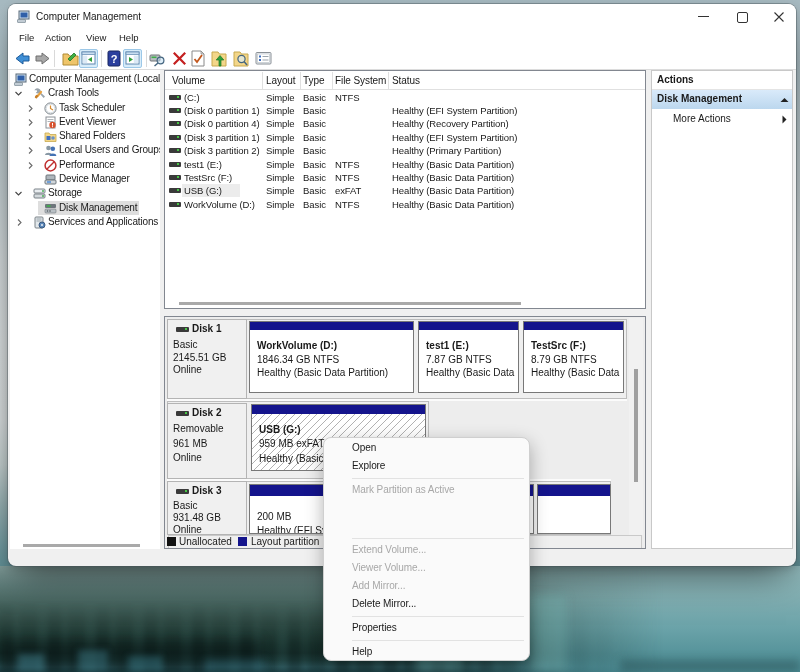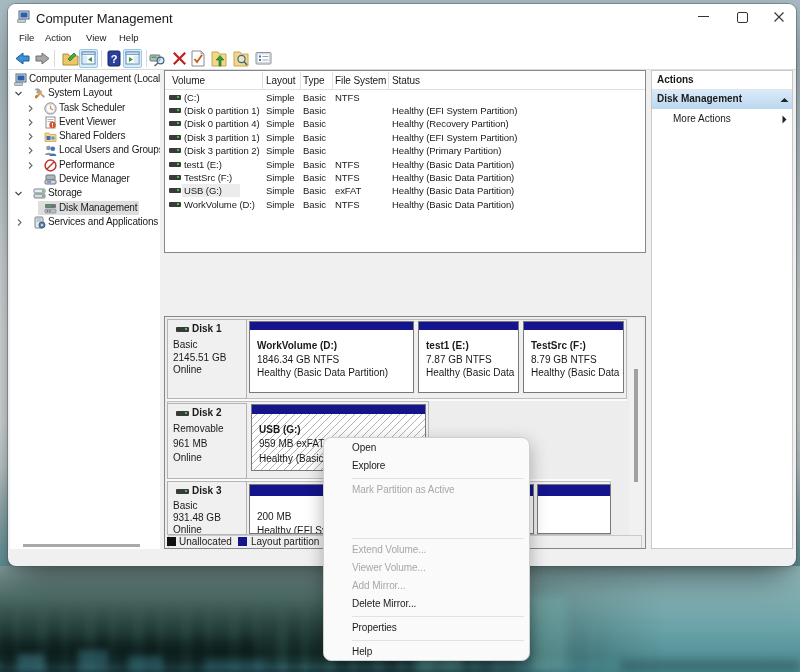--- a/index.html
+++ b/index.html
@@ -14,29 +14,29 @@
   -webkit-mask-image:linear-gradient(180deg,rgba(0,0,0,0) 0%,rgba(0,0,0,.45) 35%,#000 60%,#000 100%);
   mask-image:linear-gradient(180deg,rgba(0,0,0,0) 0%,rgba(0,0,0,.45) 35%,#000 60%,#000 100%);}
 #wallr{position:absolute;left:0;top:566px;width:800px;height:106px;
   background:linear-gradient(180deg,#8fb6b8 0%,#82afb2 28%,#6ba3a9 58%,#549299 85%,#4d8d95 100%);
   -webkit-mask-image:linear-gradient(90deg,rgba(0,0,0,0) 56%,rgba(0,0,0,.7) 71%,#000 83%);
   mask-image:linear-gradient(90deg,rgba(0,0,0,0) 56%,rgba(0,0,0,.7) 71%,#000 83%);}
 .streak{position:absolute;filter:blur(4px);}
 #win{position:absolute;left:8px;top:4px;width:788px;height:562px;border-radius:8px;
   background:#f0f0f0;box-shadow:0 0 0 1px rgba(70,80,85,.42),0 3px 8px rgba(0,0,0,.16),0 18px 34px -10px rgba(0,0,0,.5);}
 #titlebar{position:absolute;left:8px;top:4px;width:788px;height:25px;border-radius:8px 8px 0 0;background:#fff;}
-#titletxt{position:absolute;left:36px;top:11px;font-size:13px;color:#191919;}
+#titletxt{position:absolute;left:36px;top:11px;font-size:10px;color:#191919;}
 #menubar{position:absolute;left:8px;top:29px;width:788px;height:18px;background:#fff;font-size:9.5px;color:#191919;}
 .mi{position:absolute;top:3px;}
 #toolbar{position:absolute;left:8px;top:47px;width:788px;height:22px;background:#fff;border-bottom:1px solid #dcdcdc;}
 .tsep{position:absolute;top:50px;width:1px;height:17px;background:#d9d9d9;}
 
 #tree{position:absolute;left:10px;top:70px;width:150px;height:479px;background:#fff;overflow:hidden;font-size:10px;letter-spacing:-0.15px;color:#191919;}
 .trow{position:absolute;height:14px;line-height:14px;white-space:nowrap;}
-#vlist{position:absolute;left:164px;top:70px;width:482px;height:183px;background:#fff;border:1px solid #828790;box-sizing:border-box;overflow:hidden;font-size:9.5px;letter-spacing:-0.08px;color:#191919;}
+#vlist{position:absolute;left:164px;top:70px;width:482px;height:239px;background:#fff;border:1px solid #828790;box-sizing:border-box;overflow:hidden;font-size:9.5px;letter-spacing:-0.08px;color:#191919;}
 #dview{position:absolute;left:164px;top:316px;width:482px;height:233px;background:#ededed;border:1px solid #828790;box-sizing:border-box;overflow:hidden;font-size:10px;color:#191919;}
 .drow{position:absolute;background:#efefef;border:1px solid #bdbdbd;box-sizing:border-box;}
 #actions{position:absolute;left:651px;top:70px;width:142px;height:479px;background:#fff;border:1px solid #c8c8c8;box-sizing:border-box;font-size:10px;color:#191919;}
 .abs{position:absolute;}
 .b{font-weight:bold;}
 
 .vh{position:absolute;top:0;height:19px;line-height:19px;font-size:10px;}
 .vdiv{position:absolute;top:1px;height:17px;width:1px;background:#e0e0e0;}
 .vrow{position:absolute;left:0;width:480px;height:14px;line-height:14px;white-space:nowrap;}
 .hdd{position:absolute;width:12px;height:5px;background:#3a3a3a;border-radius:1px;}
@@ -172,21 +172,21 @@
     </div>
     <div class="trow" style="left:4px;top:16px">
       <svg style="position:absolute;left:0;top:3px" width="9" height="9" viewBox="0 0 9 9">
           <path d="M1.5 3 L4.5 6 L7.5 3" stroke="#454545" fill="none" stroke-width="1.1"></path>
         </svg>
       <svg style="position:absolute;left:19px;top:1px" width="13" height="13" viewBox="0 0 13 13">
           <path d="M4.2 1.2 c-1.4 0 -2.4 1 -2.6 2.2 l1.8 -0.4 0.8 1.6 -1.4 1.2 c0.9 0.9 2.4 1 3.4 0.3 L10.6 11 12 9.6 7.6 5.4 c0.5 -1.1 0.2 -2.4 -0.8 -3.2 -0.8 -0.7 -1.8 -1 -2.6 -1 Z" fill="#9aa4ac"></path>
           <rect x="5.2" y="3.2" width="2.2" height="7.4" rx="1" fill="#e8a03c" transform="rotate(40 6.3 7)"></rect>
           <rect x="2.2" y="7.8" width="2.6" height="3.6" rx="1.2" fill="#c87f28" transform="rotate(40 3.5 9.6)"></rect>
         </svg>
-      <span style="position:absolute;left:34px;top:0">System Layout</span>
+      <span style="position:absolute;left:34px;top:0">Crash Tools</span>
     </div>
     <div class="trow" style="left:4px;top:31px">
       <svg style="position:absolute;left:12px;top:3px" width="9" height="9" viewBox="0 0 9 9">
           <path d="M3 1.5 L6 4.5 L3 7.5" stroke="#6a6a6a" fill="none" stroke-width="1.1"></path>
         </svg>
       <svg style="position:absolute;left:30px;top:1px" width="13" height="13" viewBox="0 0 13 13">
           <circle cx="6.5" cy="6.5" r="5.6" fill="#f5f8fa" stroke="#7a8288"></circle>
           <circle cx="6.5" cy="6.5" r="4.3" fill="#fff" stroke="#c0c8cc" stroke-width=".6"></circle>
           <path d="M6.5 3.5 V6.5 L9 8" stroke="#d98a2b" stroke-width="1.2" fill="none"></path>
         </svg>

